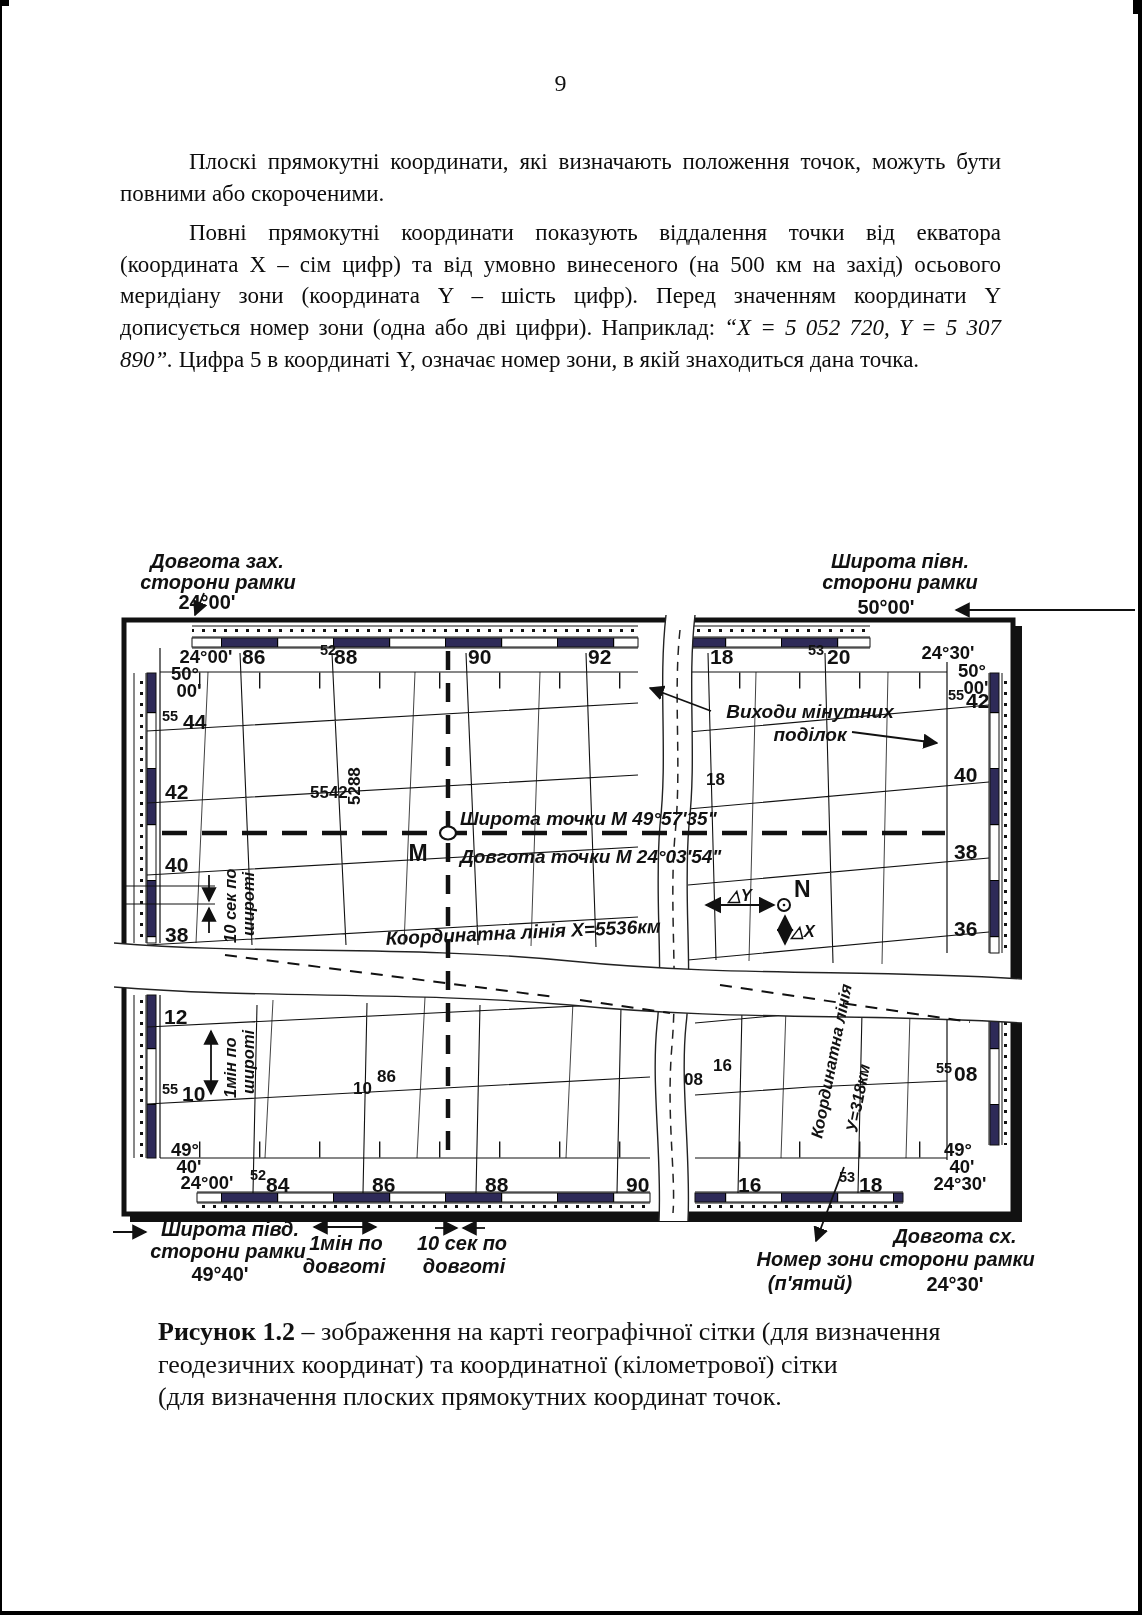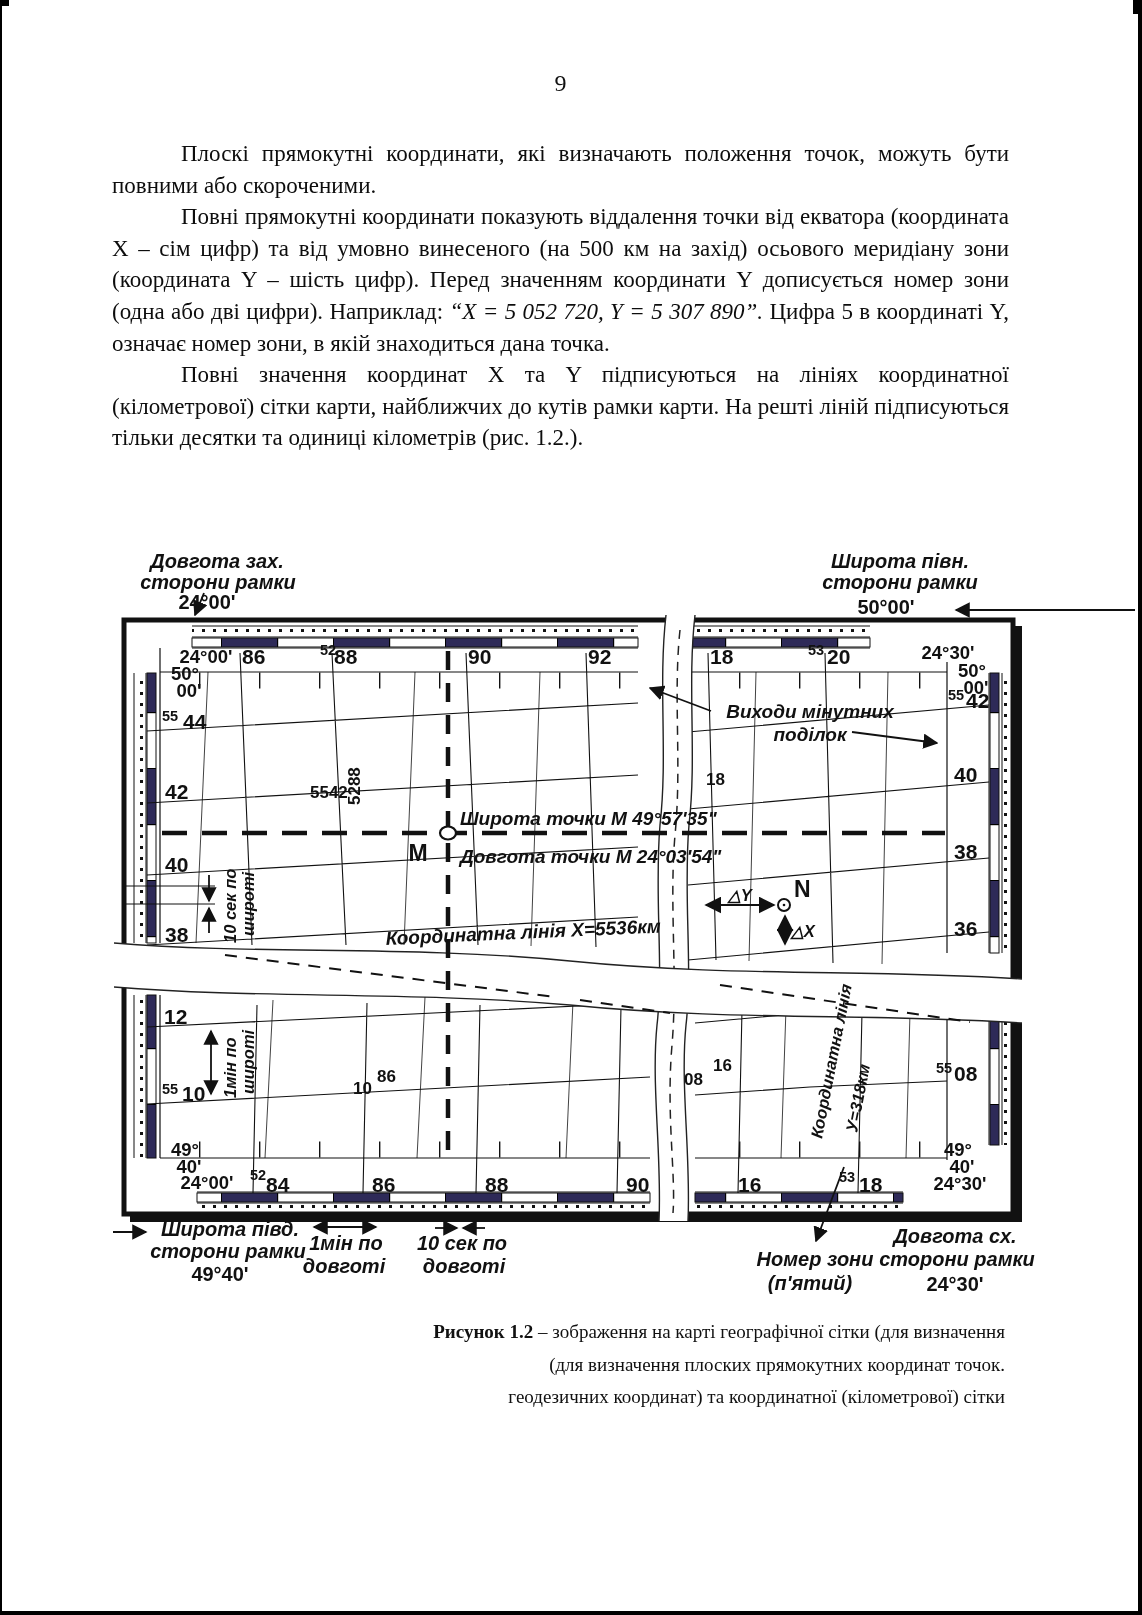--- a/index.html
+++ b/index.html
@@ -3,23 +3,23 @@
 <meta charset="utf-8">
 <style>
   html,body{margin:0;padding:0;background:#888;}
   #page{position:relative;width:1142px;height:1615px;background:#ffffff;overflow:hidden;
         font-family:"Liberation Serif",serif;color:#111;}
   .edge{position:absolute;background:#000;}
   .pagenum{position:absolute;top:70px;left:112px;width:897px;text-align:center;
            font-size:24px;color:#111;}
   .textblock{position:absolute;left:112px;top:138px;width:897px;font-size:23px;
              line-height:31.6px;text-align:justify;color:#0d0d0d;}
-  .textblock p{margin:0;text-indent:69px;font-family:Liberation Serif, serif;}
-  .caption{position:absolute;left:108px;top:1316px;width:897px;text-align:right;
-           font-size:19px;line-height:32.5px;padding-left:42px;box-sizing:border-box;}
+  .textblock p{margin:8px;text-indent:69px;font-family:Liberation Serif, serif;}
+  .caption{position:absolute;left:116px;top:1316px;width:897px;text-align:left;
+           font-size:26px;line-height:32.5px;padding-left:42px;box-sizing:border-box;}
   .figwrap{position:absolute;left:110px;top:545px;width:1032px;height:768px;}
   svg text{fill:#111;}
   .num   {font:700 21px   "Liberation Sans",sans-serif;}
   .numsm {font:700 14.5px "Liberation Sans",sans-serif;}
   .numxs {font:700 17px   "Liberation Sans",sans-serif;}
   .deg   {font:700 18.5px "Liberation Sans",sans-serif;}
   .ann   {font:italic 700 19px   "Liberation Sans",sans-serif;}
   .annsm {font:italic 700 16.5px "Liberation Sans",sans-serif;}
   .ptl   {font:700 23px   "Liberation Sans",sans-serif;}
   .out   {font:italic 700 20px "Liberation Sans",sans-serif;}
@@ -34,21 +34,20 @@
   <div class="edge" style="left:1138px;top:0;width:4px;height:1615px;"></div>
   <div class="edge" style="left:0;top:1611px;width:1142px;height:4px;"></div>
   <div class="edge" style="left:0;top:0;width:9px;height:6px;"></div>
   <div class="edge" style="left:1133px;top:0;width:9px;height:14px;"></div>
 
   <div class="pagenum">9</div>
 
   <div class="textblock">
     <p>Плоскі прямокутні координати, які визначають положення точок, можуть бути повними або скороченими.</p>
     <p><span>Повні прямокутні координати показують віддалення точки від екватора (координата Х – сім цифр) та від умовно винесеного (на 500 км на захід) осьового меридіану зони (координата Y – шість цифр). Перед значенням координати Y дописується номер зони (одна або дві цифри). Наприклад: </span><i>“Х = 5 052 720, Y = 5 307 890”.</i><span> Цифра 5 в координаті Y, означає номер зони, в якій знаходиться дана точка.</span></p>
-    <p>Повні значення координат Х та Y підписуються на лініях координатної (кілометрової) сітки карти, найближчих до кутів рамки карти. На решті ліній підписуються тільки десятки та одиниці кілометрів (рис. 1.2.).</p>
   </div>
 
   <div class="figwrap">
   <svg width="1032" height="768" viewBox="0 0 1032 768">
     <defs>
       <pattern id="dotsH" width="11" height="9" patternUnits="userSpaceOnUse">
         <rect x="4" y="3" width="3" height="3" fill="#111111"></rect>
       </pattern>
       <pattern id="dotsV" width="9" height="11" patternUnits="userSpaceOnUse">
         <rect x="3" y="4" width="3" height="3" fill="#111111"></rect>
@@ -268,17 +267,17 @@
 
       <text x="845" y="698" class="out" text-anchor="middle">Довгота сх.</text>
       <text x="847" y="721" class="out" text-anchor="middle">сторони рамки</text>
       <text x="845" y="746" class="outdeg" text-anchor="middle">24°30'</text>
     </g>
   </svg>
   </div>
 
   <div class="caption">
     <div><b>Рисунок 1.2</b><span> – зображення на карті географічної сітки (для визначення</span></div>
+    <div>геодезичних координат) та координатної (кілометрової) сітки</div>
     <div>(для визначення плоских прямокутних координат точок.</div>
-    <div>геодезичних координат) та координатної (кілометрової) сітки</div>
   </div>
 
 </div>
 
 </body></html>

